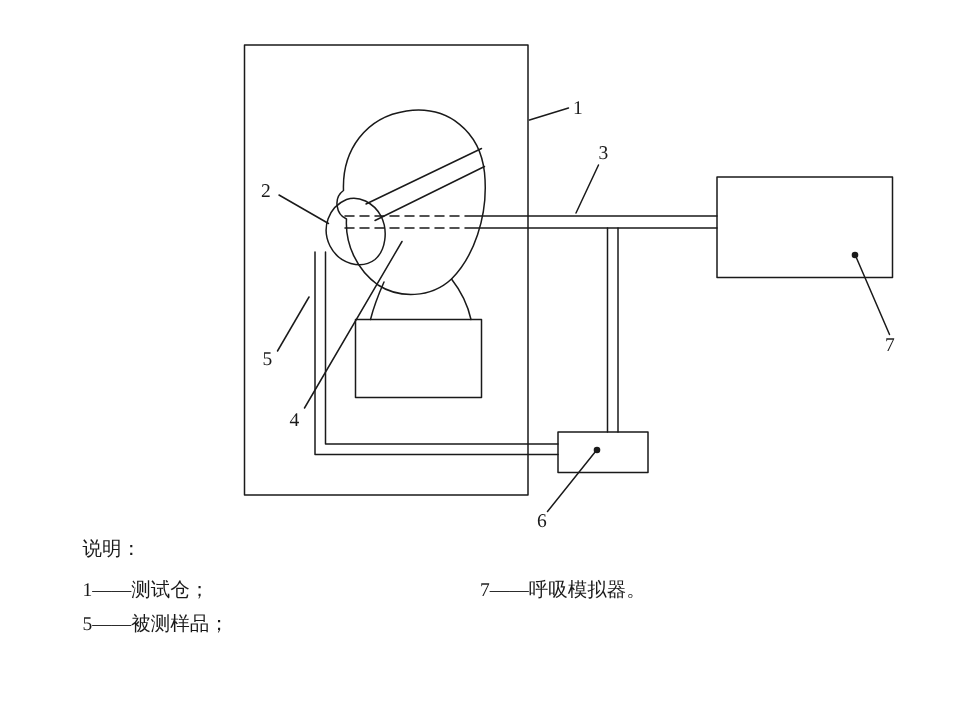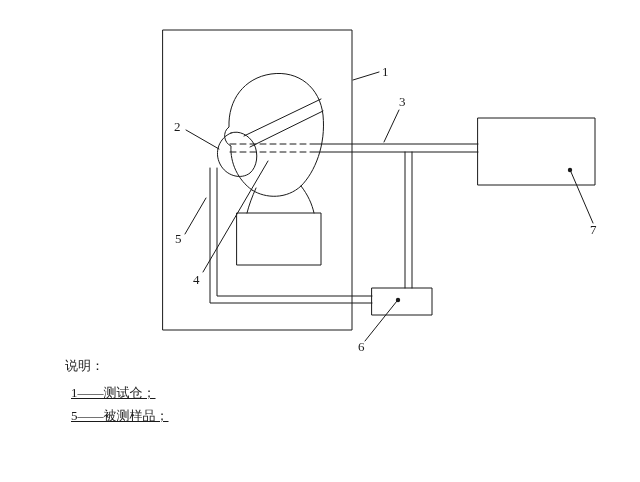--- a/index.html
+++ b/index.html
@@ -29,27 +29,26 @@
     position: absolute;
     left: 0;
     top: 352px;
     width: 640px;
     font-size: 13px;
   }
   .legend-title {
     position: absolute;
     left: 55px;
     top: 5px;
-    margin-left: 10px;
   }
   .legend-col {
     position: absolute;
     top: 29px;
   }
-  .legend-col.left  { left: 71px; text-decoration: underline; }
+  .legend-col.left  { left: 55px; }
   .legend-col.right { left: 320px; }
   .legend-item {
     line-height: 23px;
     white-space: nowrap;
   }
 </style>
 </head>
 <body>
 
 <div class="page">
@@ -125,16 +124,17 @@
 
   <div class="legend">
     <div class="legend-title">说明：</div>
 
     <div class="legend-col left">
       <div class="legend-item">1——测试仓；</div>
       <div class="legend-item">5——被测样品；</div>
     </div>
 
     <div class="legend-col right">
+      <div class="legend-item">7——呼吸模拟器。</div>
     </div>
   </div>
 
 </div>
 
 </body></html>

